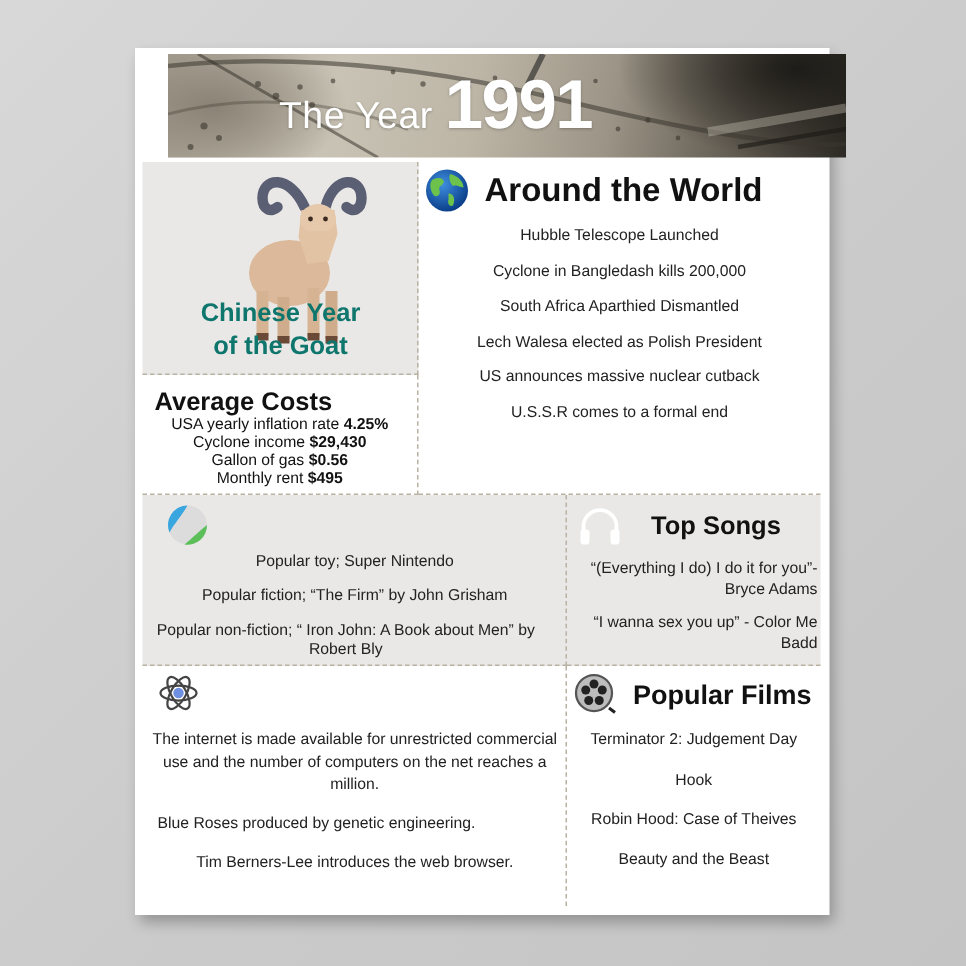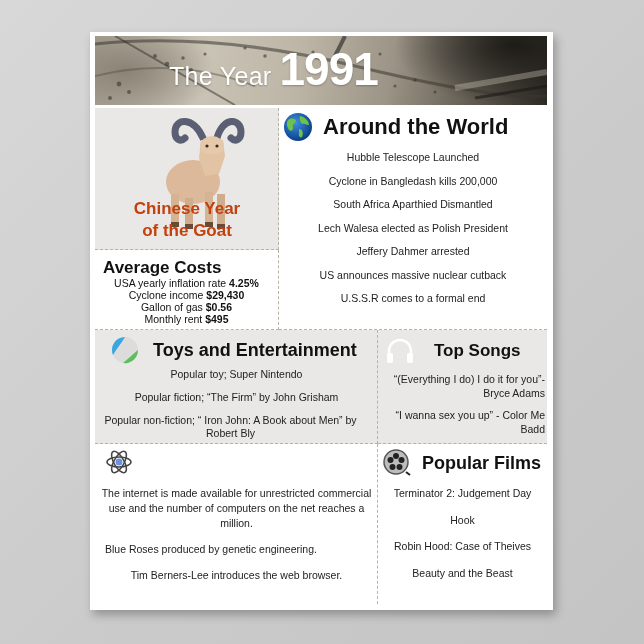--- a/index.html
+++ b/index.html
@@ -8,21 +8,21 @@
     background: linear-gradient(135deg, #d8d8d8 0%, #cbcbcb 55%, #c4c4c4 100%);
     font-family: "Liberation Sans", sans-serif;
     position: relative;
   }
   .poster {
     position: absolute; left: 90px; top: 32px; width: 463px; height: 578px;
     background: #ffffff;
     box-shadow: 3px 5px 9px rgba(0,0,0,0.28);
   }
   .hero {
-    position: absolute; left: 5px; top: 4px; width: 452px; height: 69px;
+    position: absolute; left: 22px; top: 4px; width: 452px; height: 69px;
     overflow: hidden;
     background:
       radial-gradient(ellipse 120px 60px at 420px 10px, #1e1c18 0%, rgba(30,28,24,0) 100%),
       radial-gradient(ellipse 90px 50px at 30px 35px, #8a8274 0%, rgba(138,130,116,0) 100%),
       linear-gradient(100deg, #a8a294 0%, #c9c3b5 25%, #bdb6a7 45%, #9c9486 65%, #5d574d 85%, #2d2a25 100%);
   }
   .hero svg { position: absolute; left: 0; top: 0; }
   .hero-title {
     position: absolute; left: 74px; top: 6px; color: #fff; white-space: nowrap;
     text-shadow: 0 1px 2px rgba(0,0,0,0.25);
@@ -32,21 +32,21 @@
 
   .panel { position: absolute; box-sizing: border-box; }
   .grey { background: #e9e8e6; }
   .dash-r { border-right: 1px dashed #b9b1a2; }
   .dash-b { border-bottom: 1px dashed #b9b1a2; }
 
   .goat-panel { left: 5px; top: 76px; width: 184px; height: 142px; }
   .goat-svg { position: absolute; left: 70px; top: 4px; }
   .goat-caption {
     position: absolute; left: 0; width: 184px; top: 90px; text-align: center;
-    font-size: 17px; font-weight: 700; line-height: 22px; color: #c2410c;
+    font-size: 17px; font-weight: 700; line-height: 22px; color: #0f766e;
   }
 
   .costs { left: 5px; top: 218px; width: 184px; height: 80px; text-align: center; }
   .costs h2 { margin: 8px 0 0 0; font-size: 17px; font-weight: 700; color: #111; line-height: 19px; text-align: left; padding-left: 8px; }
   .costs .row { font-size: 10.5px; line-height: 12px; color: #111; }
   .costs .row b { font-weight: 700; }
 
   .world { left: 189px; top: 76px; width: 268px; height: 222px; }
   .sec-head { position: absolute; display: flex; align-items: center; white-space: nowrap; }
   .sec-head .t { font-weight: 700; color: #111; }
@@ -169,34 +169,32 @@
         <path d="M17 4 C22 5 26 9 26 13 C23 13 22 11 19 12 C17 10 16 7 17 4 Z" fill="#6cc24a"></path>
         <path d="M16 17 C19 17 21 20 19 25 C17 26 15 24 16 21 Z" fill="#6cc24a"></path>
       </svg>
       <span class="t">Around the World</span>
     </div>
     <ul>
       <li>Hubble Telescope Launched</li>
       <li>Cyclone in Bangledash kills 200,000</li>
       <li>South Africa Aparthied Dismantled</li>
       <li>Lech Walesa elected as Polish President</li>
-      <li>Jeffery Dahmer arrested</li>
       <li>US announces massive nuclear cutback</li>
       <li>U.S.S.R comes to a formal end</li>
     </ul>
   </div>
 
   <div class="panel grey dash-r dash-b toys">
     <div class="sec-head">
       <svg width="28" height="28" viewBox="0 0 28 28">
         <circle cx="14" cy="14" r="13" fill="#dcdcdc"></circle>
         <path d="M14 1 A13 13 0 0 0 2 19 C6 12 10 8 14 1 Z" fill="#3aa6e0"></path>
         <path d="M27 14 A13 13 0 0 1 12 27 C18 22 22 18 27 14 Z" fill="#5cbf5a"></path>
       </svg>
-      <span class="t">Toys and Entertainment</span>
     </div>
     <div class="items">
       <div>Popular toy; Super Nintendo</div>
       <div>Popular fiction; “The Firm”  by John Grisham</div>
       <div style="padding:0 14px 0 2px;">Popular non-fiction; “ Iron John: A Book about Men” by Robert Bly</div>
     </div>
   </div>
 
   <div class="panel grey dash-b songs">
     <div class="sec-head">

